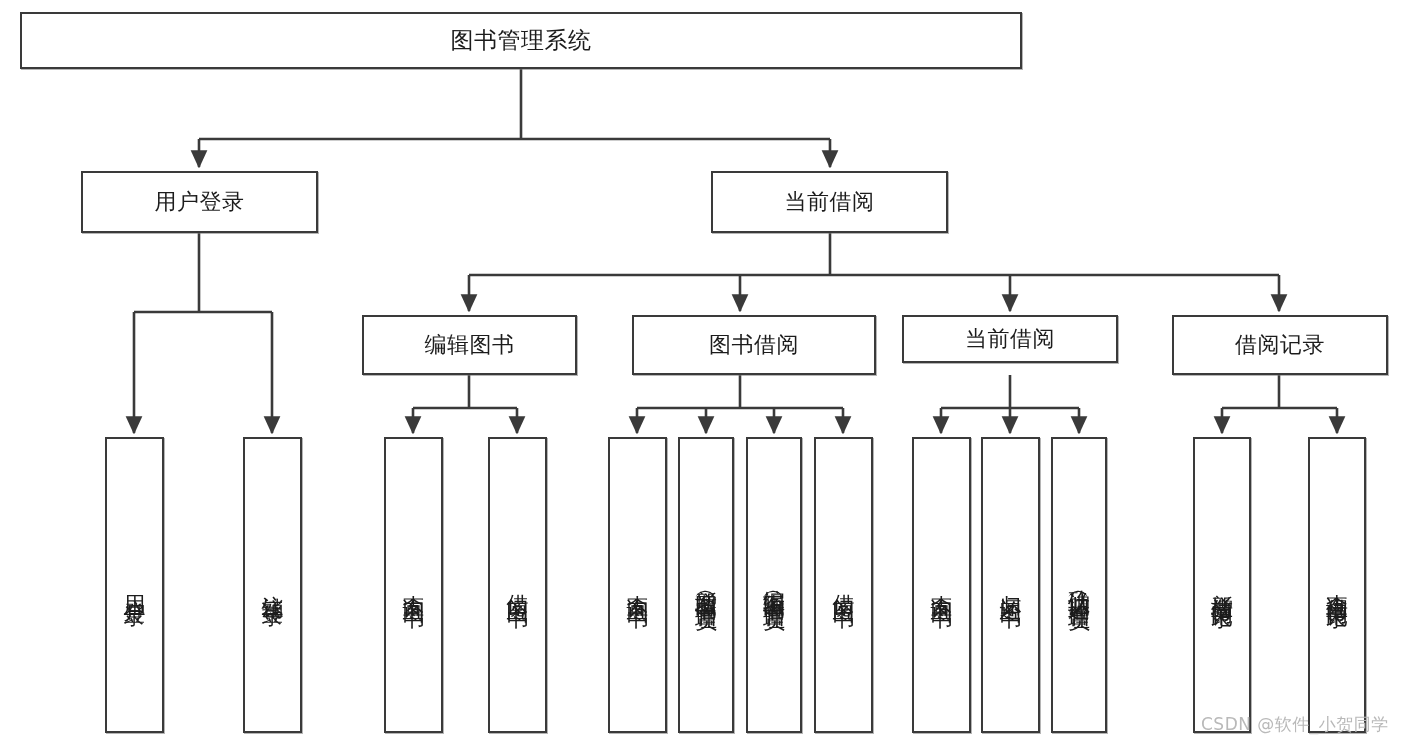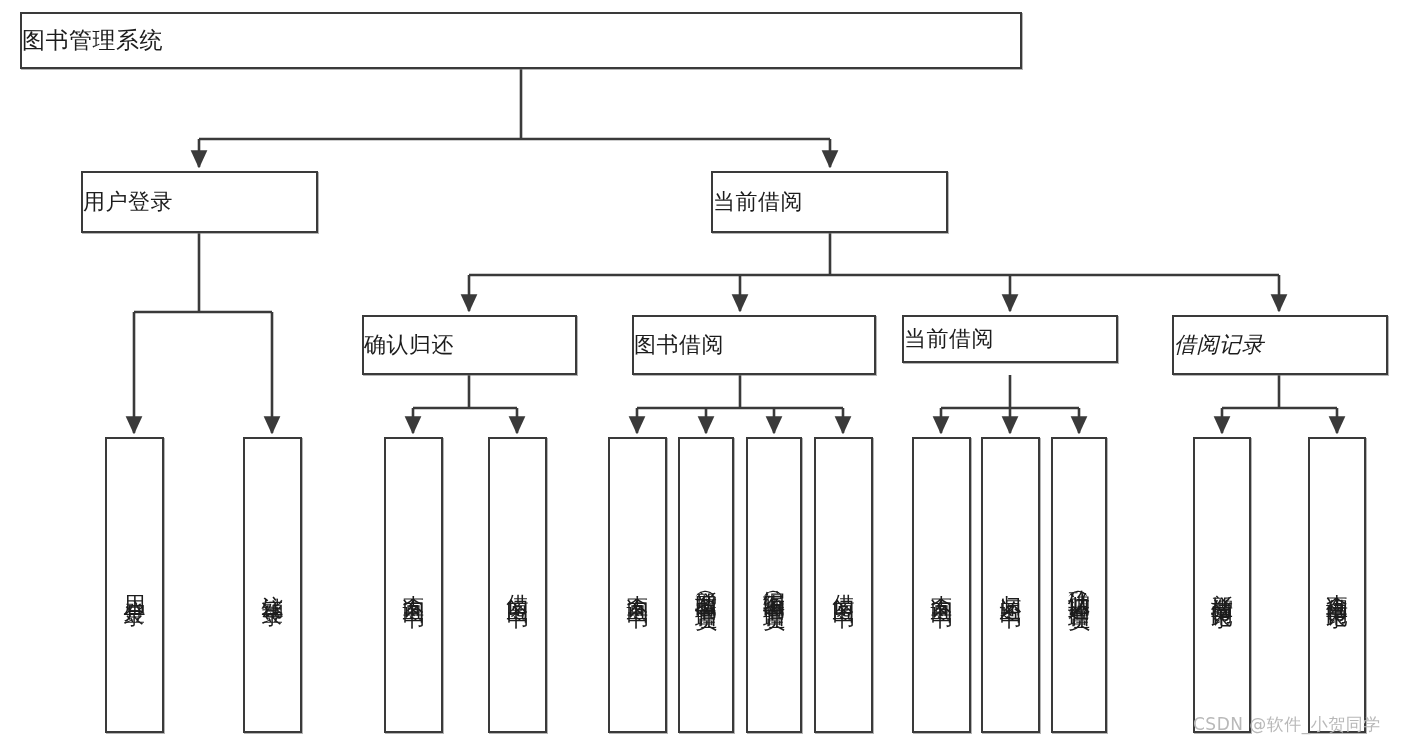--- a/index.html
+++ b/index.html
@@ -26,20 +26,21 @@
     pointer-events: none;
   }
   .node {
     position: absolute;
     box-sizing: border-box;
     background: #ffffff;
     border: 2px solid #3a3a3a;
     box-shadow: 1px 1px 0 0 rgba(120,120,120,0.55);
     display: flex;
     align-items: center;
+    justify-content: center;
     color: #1c1c1c;
   }
   .node .lbl {
     display: block;
     text-align: center;
     line-height: 1.18;
     letter-spacing: 0.5px;
     white-space: pre;
   }
   
@@ -136,29 +137,29 @@
   </div>
 
   <div class="node h" style="left:81px; top:171px; width:237px; height:62px;">
     <span class="lbl">用户登录</span>
   </div>
   <div class="node h" style="left:711px; top:171px; width:237px; height:62px;">
     <span class="lbl">当前借阅</span>
   </div>
 
   <div class="node h" style="left:362px; top:315px; width:215px; height:60px;">
-    <span class="lbl">确认归还</span>
+    <span class="lbl">编辑图书</span>
   </div>
   <div class="node h" style="left:632px; top:315px; width:244px; height:60px;">
     <span class="lbl">图书借阅</span>
   </div>
   <div class="node h" style="left:902px; top:315px; width:216px; height:48px;">
     <span class="lbl">当前借阅</span>
   </div>
-  <div class="node h" style="left:1172px; top:315px; width:216px; height:60px;font-style:italic;">
+  <div class="node h" style="left:1172px; top:315px; width:216px; height:60px;">
     <span class="lbl">借阅记录</span>
   </div>
 
   <div class="node v" style="left:105px; top:437px; width:59px; height:296px;">
     <span class="lbl">用户登录</span>
   </div>
   <div class="node v" style="left:243px; top:437px; width:59px; height:296px;">
     <span class="lbl">注销登录</span>
   </div>
 
@@ -192,15 +193,15 @@
     <span class="lbl">确认归还（管理员）</span>
   </div>
 
   <div class="node v wide" style="left:1193px; top:437px; width:58px; height:296px;">
     <span class="lbl">新增借阅记录</span>
   </div>
   <div class="node v wide" style="left:1308px; top:437px; width:58px; height:296px;">
     <span class="lbl">查询借阅记录</span>
   </div>
 
-  <div class="watermark" style="left:1193px; top:713px;">CSDN @软件_小贺同学</div>
+  <div class="watermark" style="left:1193px; top:713px;padding-left:8px;">CSDN @软件_小贺同学</div>
 
 </div>
 
 </body></html>

